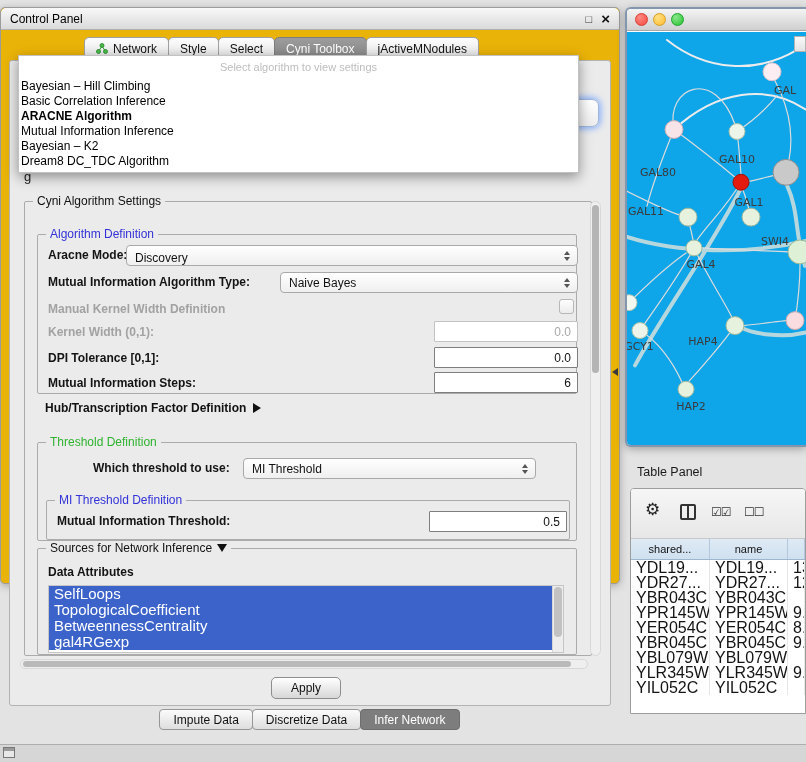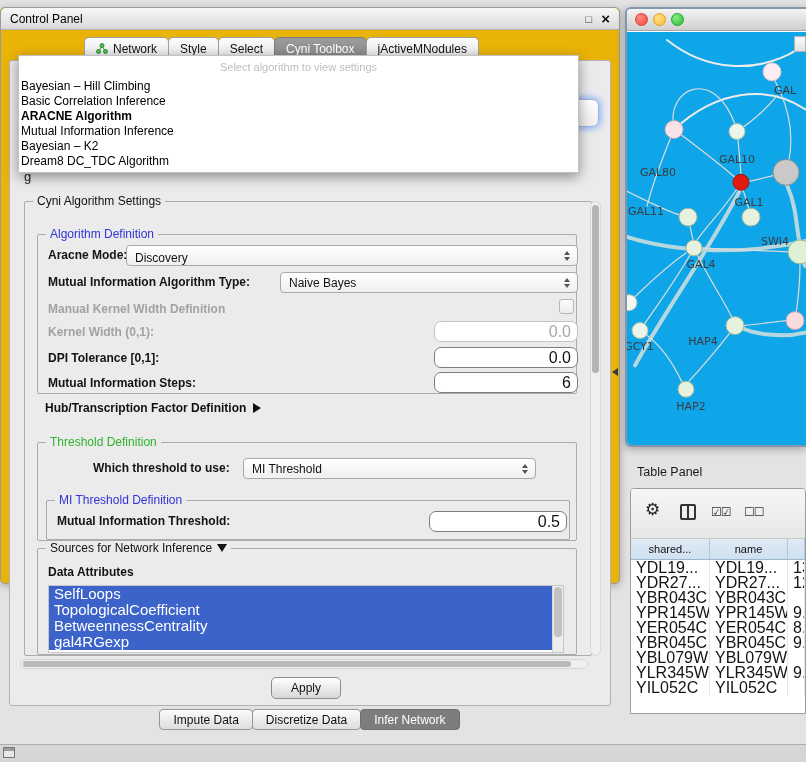--- a/index.html
+++ b/index.html
@@ -36,22 +36,22 @@
 
   .lbl { position:absolute; font-size:12px; font-weight:bold; color:#141414; white-space:nowrap; }
   .lbl.dis { color:#a2a2a2; }
 
   .combo { position:absolute; height:21px; border:1px solid #a9a9a9; border-radius:4px;
     background:linear-gradient(#ffffff,#efefef); display:flex; align-items:center; font-size:12px; padding-left:8px; color:#111; }
   .spin { position:absolute; right:4px; top:0; bottom:0; width:12px; display:flex; flex-direction:column; justify-content:center; align-items:center; gap:2px; }
   .tri-up { width:0; height:0; border-left:3.5px solid transparent; border-right:3.5px solid transparent; border-bottom:4.5px solid #555; }
   .tri-dn { width:0; height:0; border-left:3.5px solid transparent; border-right:3.5px solid transparent; border-top:4.5px solid #555; }
 
-  .tfield { position:absolute; height:21px; border:1px solid #7e7e7e; background:#fff; font-size:16px;
-    display:flex; align-items:center; justify-content:flex-end; padding-right:6px; color:#111; border-radius:7px; }
+  .tfield { position:absolute; height:21px; border:1px solid #7e7e7e; background:#fff; font-size:12px;
+    display:flex; align-items:center; justify-content:flex-end; padding-right:6px; color:#111; border-radius:1px; }
   .tfield.dis { border-color:#c3c3c3; color:#a8a8a8; }
 
   .checkbox { position:absolute; width:15px; height:15px; border:1px solid #b7b7b7; border-radius:3px;
     background:linear-gradient(#fdfdfd,#ececec); }
 
   #settings-group { left:6px; top:140px; width:568px; height:455px;margin-left:8px; }
   #algo-group { left:12px; top:32px; width:540px; height:160px; }
   #lbl-aracne { left:10px; top:13px; }   #combo-aracne { left:88px; top:10px; width:452px;align-items:flex-end; }
   #lbl-mitype { left:10px; top:40px; }   #combo-mitype { left:242px; top:37px; width:298px; }
   #lbl-manual { left:10px; top:67px; }   #chk-manual { left:521px; top:64px; }

